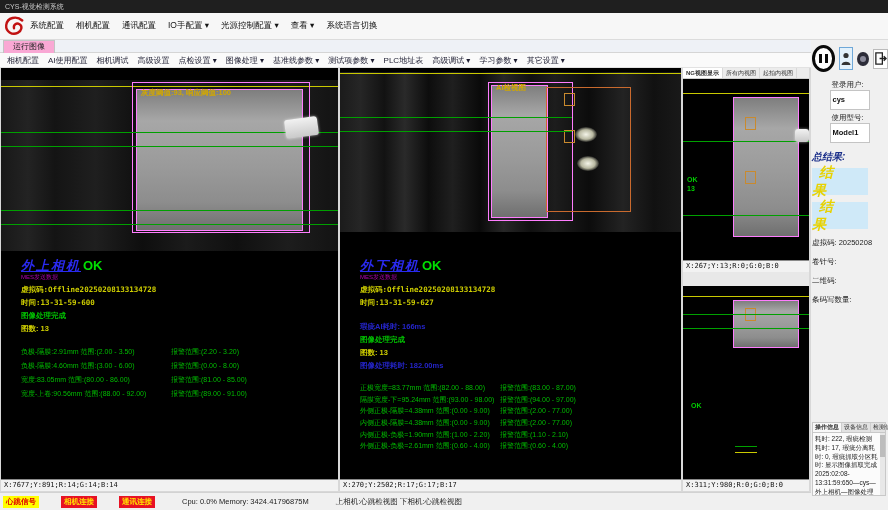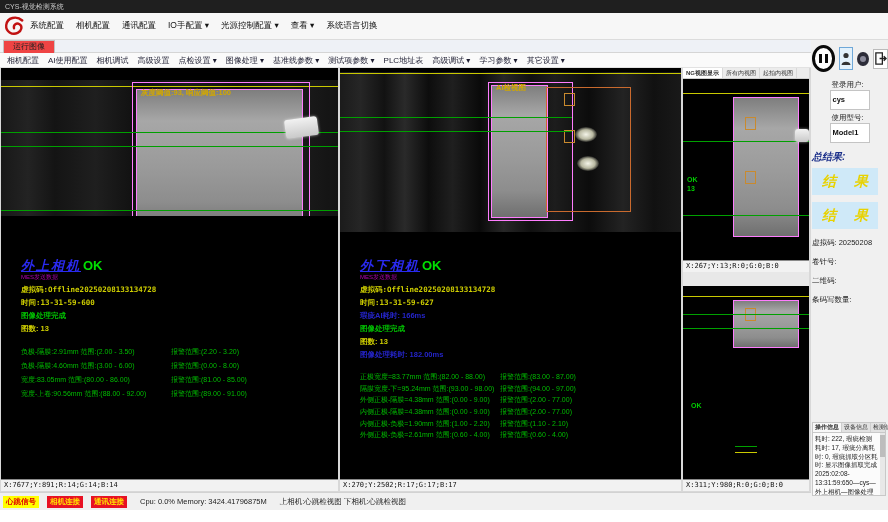--- a/index.html
+++ b/index.html
@@ -11,40 +11,40 @@
     font-size:7px;line-height:13px;padding-left:5px;box-sizing:border-box;}
 
   
   #menubar{position:absolute;top:13px;left:0;width:888px;height:27px;background:#f7f7f7;
     border-bottom:1px solid #dcdcdc;display:flex;align-items:center;box-sizing:border-box;}
   #logo{width:22px;height:22px;margin:0 5px 0 3px;flex:0 0 auto;}
   .menu-item{font-size:8.5px;color:#151515;margin-right:12px;white-space:nowrap;cursor:default;}
 
   
   #tabrow{position:absolute;top:40px;left:0;width:888px;height:13px;background:#eef1f6;border-bottom:1px solid #d5d5d5;box-sizing:border-box;}
-  .tab{position:absolute;left:3px;top:0;height:12px;padding:0 9px;background:#ef4444;border:1px solid #c3c3c3;
+  .tab{position:absolute;left:3px;top:0;height:12px;padding:0 9px;background:#f9a8d4;border:1px solid #c3c3c3;
     border-bottom:none;font-size:8px;line-height:12px;color:#222;}
 
   
   #toolbar{position:absolute;top:53px;left:0;width:888px;height:15px;background:#fafafa;border-bottom:1px solid #e2e2e2;
     display:flex;align-items:center;padding-left:7px;box-sizing:border-box;}
   .tool-item{font-size:8px;color:#1c1c30;margin-right:9px;white-space:nowrap;}
 
   
   #content{position:absolute;top:68px;left:0;width:888px;height:424px;background:#d8d8d8;}
   .view{position:absolute;top:0;height:423px;background:#000;overflow:hidden;}
   #view-left{left:1px;width:337px;}
   #view-mid{left:340px;width:341px;}
   .view-status{position:absolute;left:0;bottom:0;width:100%;height:12px;background:#f2f2f2;border-top:1px solid #8a8a8a;
     font-family:"DejaVu Sans Mono","Liberation Mono",monospace;font-size:7px;line-height:11px;color:#111;
     padding-left:3px;box-sizing:border-box;}
 
   
   .img-area{position:absolute;left:0;width:100%;overflow:hidden;}
-  #img-left{top:12px;height:136px;
+  #img-left{top:12px;height:171px;
     background:linear-gradient(90deg,#181818 0%,#232323 8%,#141414 16%,#1f1f1f 28%,#0e0e0e 42%,#1b1b1b 55%,#101010 70%,#1d1d1d 85%,#131313 100%);}
   #img-mid{top:4px;height:160px;
     background:linear-gradient(90deg,#1b1b1b 0%,#262626 6%,#121212 13%,#2a2a2a 19%,#0d0d0d 26%,#1f1f1f 33%,#0a0a0a 41%,#272727 48%,#101010 56%,#1d1d1d 63%,#0c0c0c 73%,#232323 83%,#111111 92%,#191919 100%);}
   .yline{position:absolute;left:0;right:0;height:1px;background:#c9c900;}
   .gline{position:absolute;height:1px;background:#00a000;}
   .cell{position:absolute;border:1px solid #ff7dff;
     background:linear-gradient(180deg,#7e7e7e 0%,#a7a7a7 22%,#9a9a9a 55%,#8d8d8d 80%,#6f6f6f 100%);}
   .prect{position:absolute;border:1px solid #ff7dff;}
   .orect{position:absolute;border:1px solid #c96a2e;}
   .osq{position:absolute;border:1px solid #c98a2e;width:9px;height:11px;}
@@ -54,21 +54,21 @@
     background:radial-gradient(ellipse at center,#f4f4e8 0%,#b9b9a2 45%,rgba(40,40,30,0) 75%);}
   .overlay-label{position:absolute;font-size:7.5px;color:#d2a800;font-weight:bold;white-space:nowrap;}
 
   
   .result-block{position:absolute;left:20px;top:188px;right:3px;}
   .result-title{height:17px;margin-bottom:0;}
   .cam-name{font-size:13px;font-weight:bold;font-style:italic;color:#2a2af0;text-decoration:underline;letter-spacing:2px;}
   .ok-text{font-size:13px;font-weight:bold;color:#00e000;margin-left:2px;}
   .mes-line{font-size:6px;color:#b400b4;margin-top:0;}
   .code-line{font-family:"DejaVu Sans Mono","Liberation Mono",monospace;font-size:7.5px;font-weight:bold;color:#cfcf00;margin-top:3px;}
-  .ai-line{font-size:7.5px;font-weight:bold;color:#2424c8;margin-top:3px;}
+  .ai-line{font-size:7.5px;font-weight:bold;color:#2424c8;margin-top:14px;}
   .done-line{font-size:7.5px;font-weight:bold;color:#00c000;margin-top:3px;}
   .count-line{font-size:7.5px;font-weight:bold;color:#cfcf00;margin-top:3px;}
   .ptime-line{font-size:7.5px;font-weight:bold;color:#2424c8;margin-top:3px;}
   .meas{margin-top:11px;}
   .meas-row{display:flex;font-size:7px;color:#00bb00;white-space:nowrap;}
   #view-left .meas-row{height:14px;line-height:14px;}
   #view-mid .meas-row{height:11.7px;line-height:11.7px;}
   .m-main{width:150px;flex:0 0 auto;}
   #view-mid .m-main{width:140px;}
   .m-alarm{flex:0 0 auto;}
@@ -95,37 +95,37 @@
   #pause-btn i{display:block;width:3px;height:9px;background:#0a0a0a;}
   #user-btn{width:14px;height:21px;border:1px solid #6fa8d8;background:#e3f1fb;display:flex;align-items:center;justify-content:center;}
   #settings-btn{width:14px;height:14px;border-radius:50%;background:#2c2c38;display:flex;align-items:center;justify-content:center;}
   #settings-btn i{display:block;width:6px;height:6px;border-radius:50%;background:#8a8a9a;}
   #exit-btn{width:16px;height:18px;display:flex;align-items:center;justify-content:center;background:#fff;border:1px solid #bbb;}
   .field-row{display:flex;align-items:center;margin:3px 0;font-size:7.5px;color:#222;flex-direction:column;}
   .field-label{width:36px;flex:0 0 auto;}
   .field-box{background:#ffffff;border:1px solid #c4c4c4;width:34px;height:10px;font-size:7.5px;font-weight:bold;
     line-height:10px;padding:4px 2px;color:#111;overflow:hidden;}
   .total-label{font-size:10px;font-weight:bold;font-style:italic;color:#1b2f8a;margin:7px 0 3px 1px;}
-  .result-box{width:66px;height:27px;background:#cfe9f8;display:flex;align-items:center;justify-content:center;
+  .result-box{width:56px;height:27px;background:#cfe9f8;display:flex;align-items:center;justify-content:center;
     margin:4px 0 7px 1px;}
   .result-box span{font-size:14px;font-weight:bold;font-style:italic;color:#e8d200;letter-spacing:7px;text-indent:7px;}
   .plain-row{font-size:7.5px;color:#222;margin:9px 1px 0 1px;white-space:nowrap;}
   .plain-row b{font-weight:normal;}
   #info-panel{position:absolute;left:1px;bottom:14px;width:74px;}
   #info-tabs{display:flex;background:#e2e2e2;border:1px solid #c8c8c8;border-bottom:none;}
   .itab{font-size:6px;line-height:9px;padding:0 2px;color:#333;border-right:1px solid #cfcfcf;white-space:nowrap;}
   .itab.active{background:#f8f8f8;font-weight:bold;}
   #info-body{position:relative;background:#fbfbfb;border:1px solid #c8c8c8;height:64px;
     font-size:6.5px;line-height:8.8px;color:#222;padding:2px 7px 2px 2px;box-sizing:border-box;overflow:hidden;}
   #info-scroll{position:absolute;right:0;top:0;width:5px;height:100%;background:#e8e8e8;}
   #info-scroll i{display:block;width:5px;height:22px;background:#bdbdbd;margin-top:2px;}
 
   
   #statusbar{position:absolute;left:0;top:492px;width:811px;height:18px;background:#f0f0f0;border-top:1px solid #d2d2d2;
-    display:flex;align-items:center;padding-left:3px;gap:8px;box-sizing:border-box;}
+    display:flex;align-items:center;padding-left:3px;gap:22px;box-sizing:border-box;}
   .badge{font-size:7.5px;font-weight:bold;padding:1px 3px;white-space:nowrap;}
   .badge-heartbeat{background:#ffff00;color:#e00000;}
   .badge-red{background:#e81123;color:#ffe000;}
   .sb-text{font-size:7.5px;color:#222;margin-left:5px;white-space:nowrap;}
 </style>
 </head>
 <body>
 
 <div id="app">
 

